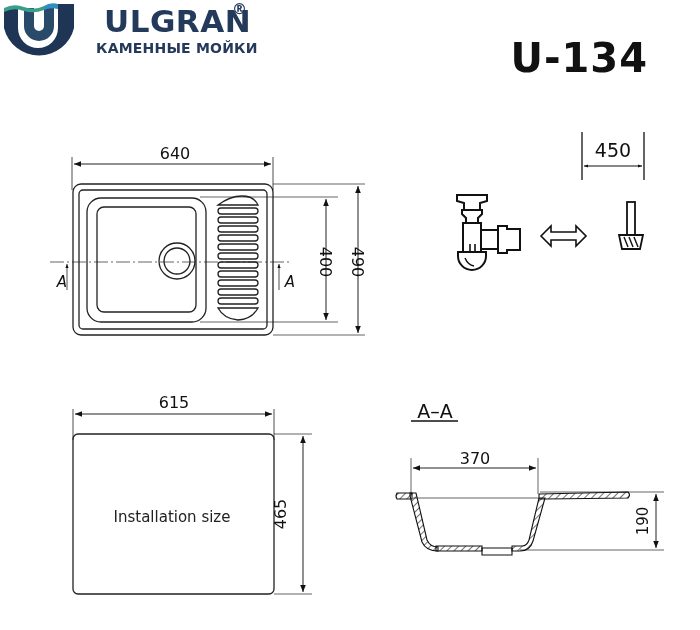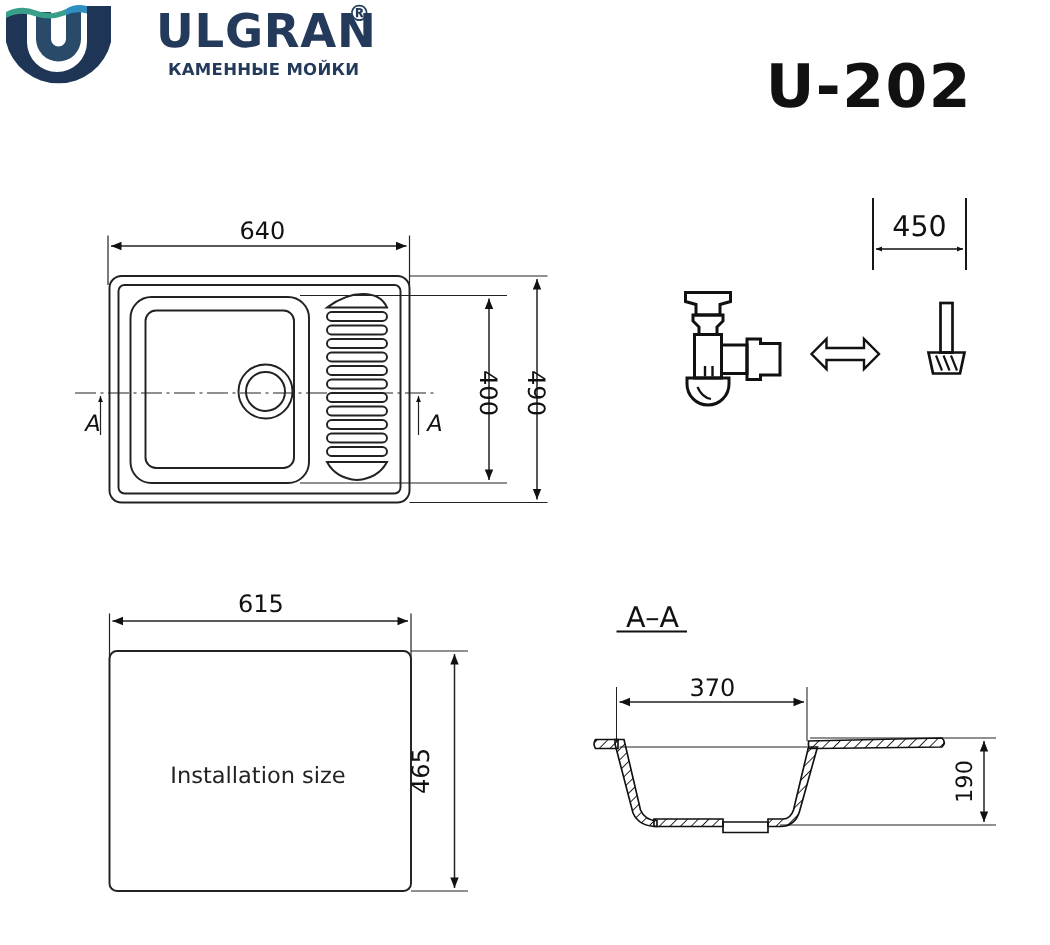--- a/index.html
+++ b/index.html
@@ -1,21 +1,21 @@
 <!DOCTYPE html>
 <html><head>
 <meta charset="utf-8">
 <style>
   html, body { margin: 0; padding: 0; background: #ffffff; }
   body { width: 700px; height: 630px; position: relative; overflow: hidden; font-family: "DejaVu Sans", sans-serif; }
   .abs { position: absolute; }
   #header-logo { left: 44px; top: 30px; width: 250px; height: 60px; text-decoration: underline; }
   .brand-name { position: absolute; left: 104px; top: 4px; font-family: "DejaVu Sans", sans-serif; font-weight: bold; font-size: 31px; color: #243a5b; letter-spacing: 0.5px; line-height: 34px; }
   .brand-reg { position: absolute; left: 232px; top: 0px; font-size: 15px; font-weight: bold; color: #243a5b; }
-  .brand-tagline { position: absolute; left: 112px; top: 40px; font-size: 11px; font-weight: bold; color: #243a5b; letter-spacing: 0.2px; }
+  .brand-tagline { position: absolute; left: 96px; top: 40px; font-size: 14px; font-weight: bold; color: #243a5b; letter-spacing: 0.2px; }
   .model { position: absolute; right: 52px; top: 35px; font-family: "DejaVu Sans", sans-serif; font-weight: bold; font-size: 40px; color: #111; letter-spacing: 1px; line-height: 46px; }
   svg text { font-family: "DejaVu Sans", sans-serif; }
   #drawing { position: absolute; left: 0; top: 0; }
 </style>
 </head>
 <body>
 
 <div id="header-logo">
   <svg class="abs" style="left:0;top:0" width="80" height="60" viewBox="0 0 80 60">
 
@@ -24,21 +24,21 @@
     <path d="M24 8 L34 8 L34 26 A5 5 0 0 0 44 26 L44 8 L54 8 L54 26 A15 15 0 0 1 24 26 Z" fill="#2a4a6a"></path>
 
     <path d="M4 8 Q14 3 24 7 Q34 11 44 6 L44 10 Q34 14 24 11 Q14 7 4 12 Z" fill="#3a9f8a"></path>
     <path d="M44 6 Q50 2 58 4 L58 9 Q50 7 44 10 Z" fill="#2e8fc0"></path>
   </svg>
   <span class="brand-name">ULGRAN</span>
   <span class="brand-reg">®</span>
   <span class="brand-tagline">КАМЕННЫЕ МОЙКИ</span>
 </div>
 
-<div class="model">U-202</div>
+<div class="model">U-134</div>
 
 <svg id="drawing" width="700" height="630" viewBox="0 0 700 630">
   <defs>
     <marker id="arr" viewBox="0 0 10 10" refX="10" refY="5" markerWidth="9" markerHeight="7" orient="auto-start-reverse" markerUnits="userSpaceOnUse">
       <path d="M0 1 L10 5 L0 9 Z" fill="#111"></path>
     </marker>
     <marker id="arrs" viewBox="0 0 10 10" refX="10" refY="5" markerWidth="6" markerHeight="4" orient="auto-start-reverse" markerUnits="userSpaceOnUse">
       <path d="M0 1 L10 5 L0 9 Z" fill="#111"></path>
     </marker>
     <pattern id="hatch" width="5" height="5" patternUnits="userSpaceOnUse" patternTransform="rotate(45)">

